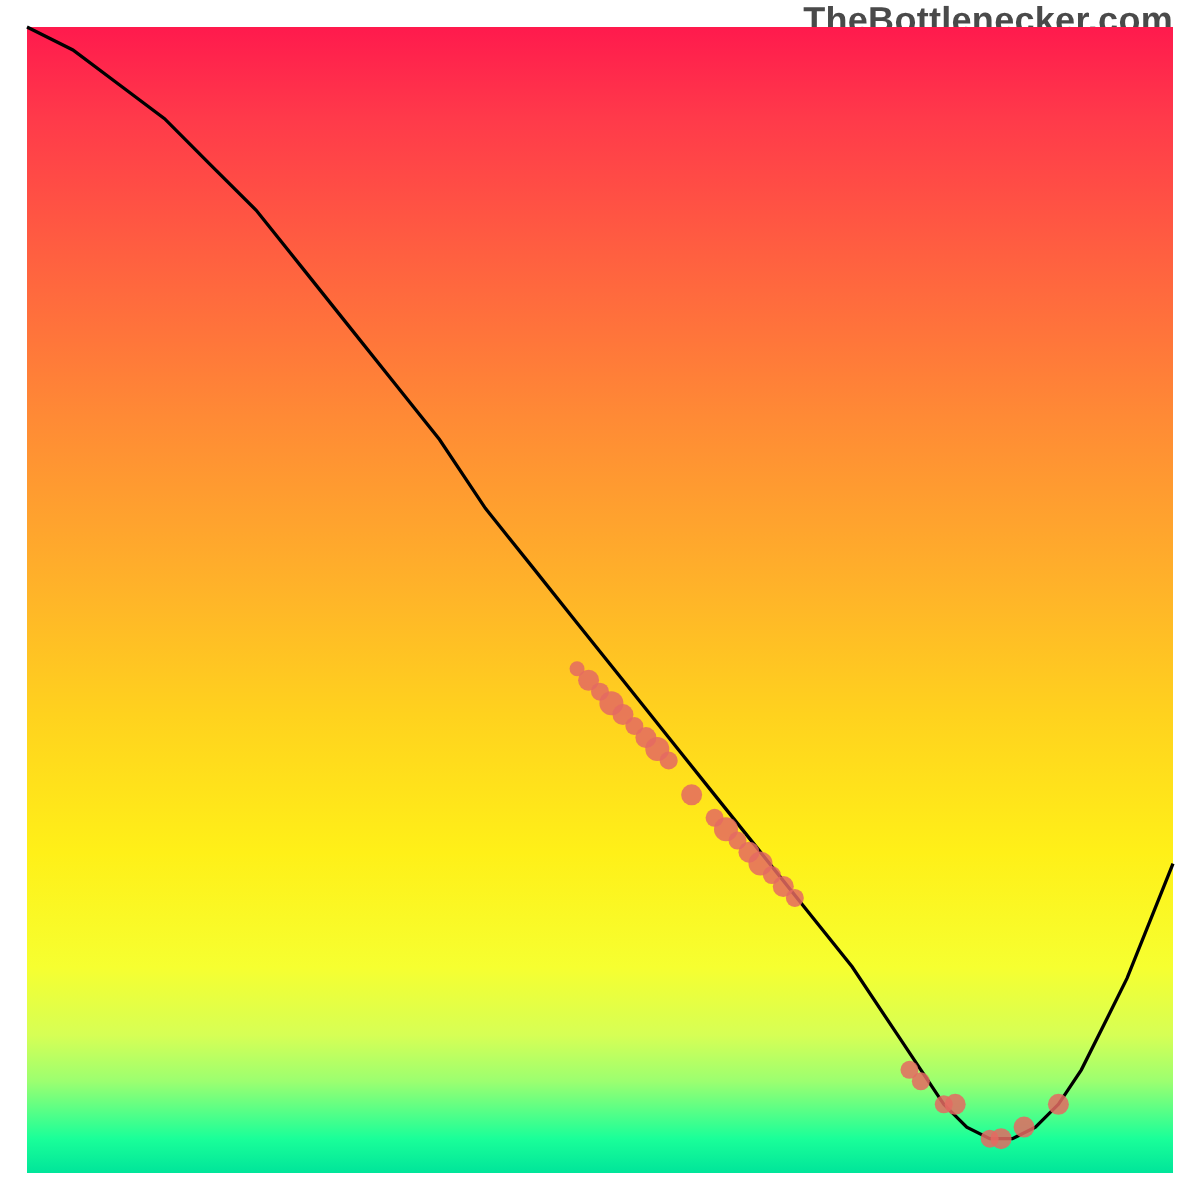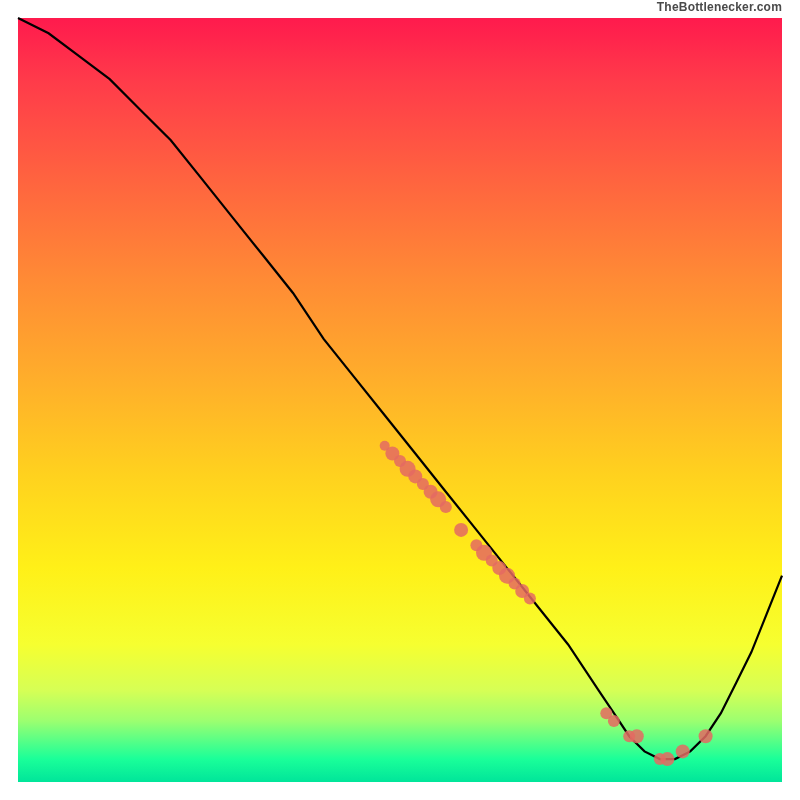--- a/index.html
+++ b/index.html
@@ -36,21 +36,21 @@
       #9cff70 92%,
       #4dff8a 95%,
       #1aff99 97%,
       #00e59a 100%
     );
   }
   .watermark {
     position: absolute;
     top: 0px;
     right: 18px;
-    font-size: 12px;
+    font-size: 24px;
     font-weight: 600;
     color: #4a4a4a;
     letter-spacing: 0.2px;
     text-align: right;
   }
   svg.curve-layer {
     position: absolute;
     left: 0;
     top: 0;
     width: 764px;

